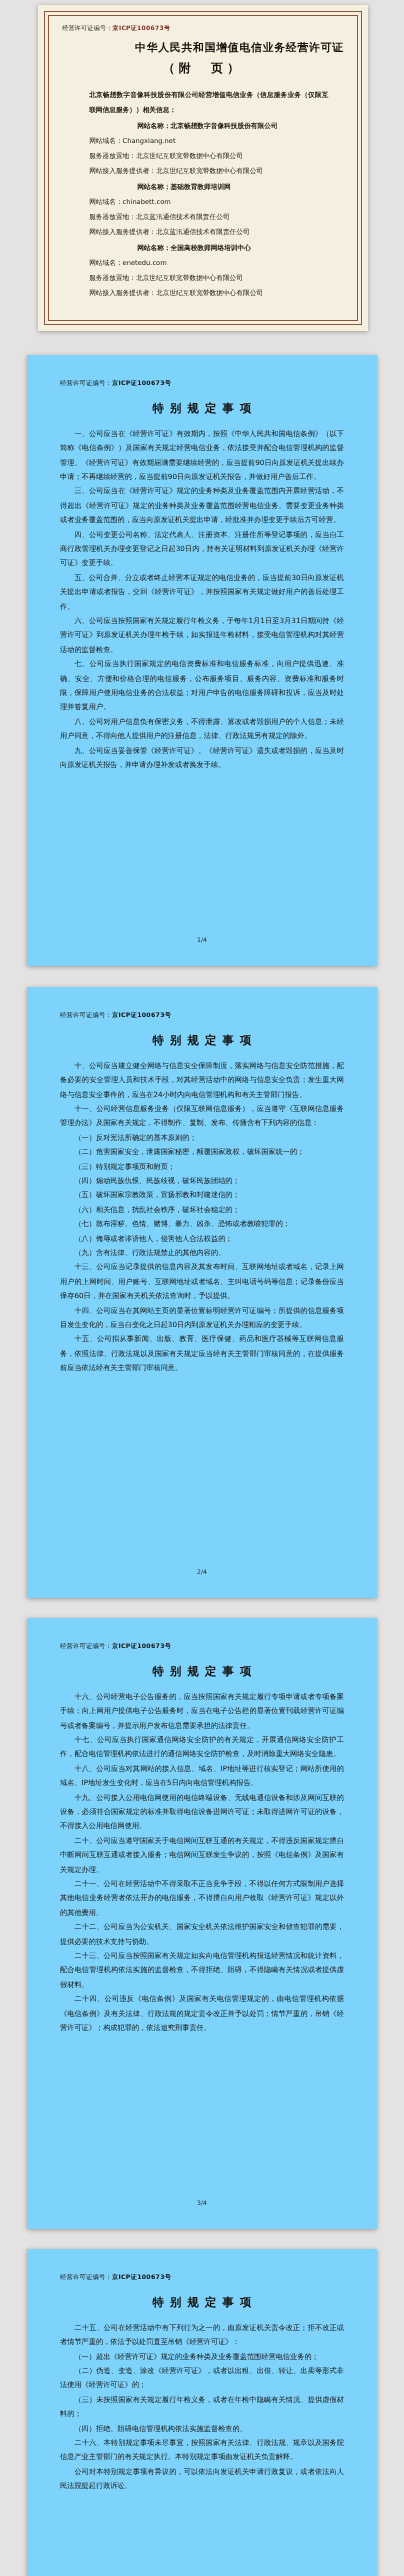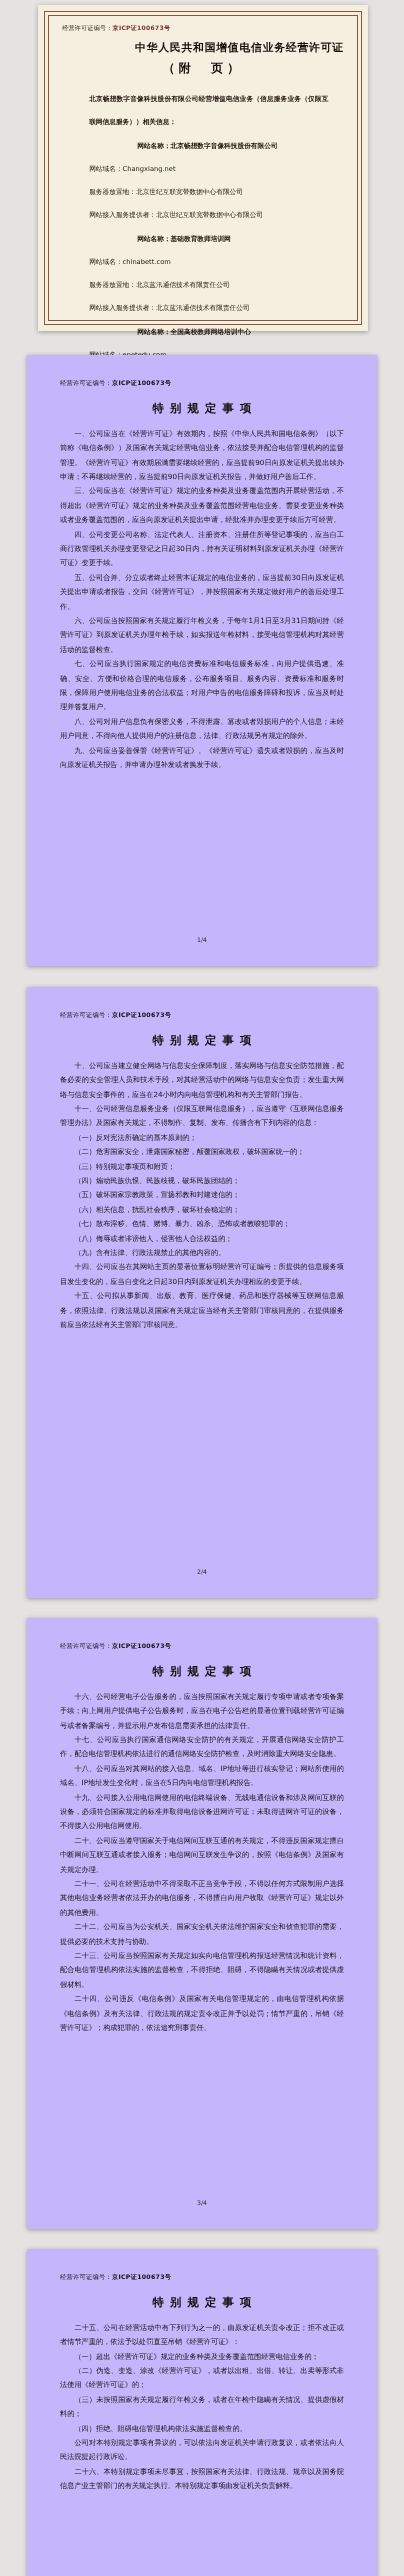--- a/index.html
+++ b/index.html
@@ -1,30 +1,30 @@
 <!DOCTYPE html>
 <html style="--frame: #8a553f; --paper_tint: #f5efdf; --number: #7d2f23;font-size:8.2px"><head>
 <meta charset="utf-8">
 <style>
   * { margin:0; padding:0; box-sizing:border-box; }
   html,body { width:405px; background:#e4e3e1; font-family:"DejaVu Sans", sans-serif; }
   .canvas { position:relative; width:405px; height:2873px; background:#e4e3e1; overflow:hidden; }
-  .page { position:absolute; background:#c4b5fd; box-shadow:0 1px 4.6px rgba(0,0,0,.32); }
+  .page { position:absolute; background:#7dd3fc; box-shadow:0 1px 4.6px rgba(0,0,0,.32); }
 
   
   .page-attachment { left:38px; top:5.2px; width:330px; height:326px; background:var(--paper_tint,#f5efdf); }
   .frame-outer { position:absolute; inset:6.2px; border:1.5px solid var(--frame,#8a553f); }
   .frame-inner { position:absolute; inset:2.6px; border:0.5px solid var(--frame,#8a553f); padding:8.2px 13.4px 0 13.4px; }
   .lic-header { font-size:6px; color:#2e2019; letter-spacing:0.3px; }
   .lic-header .num { font-weight:bold; color:var(--number,#7d2f23); }
   .attach-title { text-align:right; font-size:10.8px; font-weight:bold; color:#17100a;
                   font-family:"Liberation Serif","DejaVu Serif",serif; letter-spacing:0.8px; margin-top:8.2px; }
   .attach-subtitle { text-align:center; font-size:12px; font-weight:bold; color:#17100a;
                      letter-spacing:4.1px; margin-top:4.6px; font-family:Liberation Mono, monospace; }
-  .attach-body { margin:11.3px 15.5px 0 27px; font-size:6.7px; line-height:23px; color:#20150c; }
+  .attach-body { margin:11.3px 15.5px 0 27px; font-size:6.7px; line-height:15px; color:#20150c; }
   .attach-intro { font-weight:bold; text-align:justify; margin-bottom:1px; }
   .attach-line { white-space:normal; }
   .attach-line.bold { font-weight:bold; margin-top:1px;margin-left:48px; }
   .attach-line .lbl { }
   .attach-line .val { }
 
   
   .page-reg { left:27px; width:350px; height:611px; padding:24px 33px 0 33px; }
   #reg1 { top:355px; } #reg2 { top:987px; } #reg3 { top:1618px; } #reg4 { top:2249px; }
   .reg-header { font-size:6.2px; color:#15100c; letter-spacing:0.3px; }
@@ -95,20 +95,21 @@
         <p class="para">十一、公司经营信息服务业务（仅限互联网信息服务），应当遵守《互联网信息服务管理办法》及国家有关规定，不得制作、复制、发布、传播含有下列内容的信息：</p>
         <p class="sub">（一）反对宪法所确定的基本原则的；</p>
         <p class="sub">（二）危害国家安全，泄露国家秘密，颠覆国家政权，破坏国家统一的；</p>
         <p class="sub">（三）特别规定事项页和附页；</p>
         <p class="sub">（四）煽动民族仇恨、民族歧视，破坏民族团结的；</p>
         <p class="sub">（五）破坏国家宗教政策，宣扬邪教和封建迷信的；</p>
         <p class="sub">（六）相关信息，扰乱社会秩序，破坏社会稳定的；</p>
         <p class="sub">（七）散布淫秽、色情、赌博、暴力、凶杀、恐怖或者教唆犯罪的；</p>
         <p class="sub">（八）侮辱或者诽谤他人，侵害他人合法权益的；</p>
         <p class="sub">（九）含有法律、行政法规禁止的其他内容的。</p>
+        <p class="para">十三、公司应当记录提供的信息内容及其发布时间、互联网地址或者域名，记录上网用户的上网时间、用户账号、互联网地址或者域名、主叫电话号码等信息；记录备份应当保存60日，并在国家有关机关依法查询时，予以提供。</p>
         <p class="para">十四、公司应当在其网站主页的显著位置标明经营许可证编号；所提供的信息服务项目发生变化的，应当自变化之日起30日内到原发证机关办理相应的变更手续。</p>
         <p class="para">十五、公司拟从事新闻、出版、教育、医疗保健、药品和医疗器械等互联网信息服务，依照法律、行政法规以及国家有关规定应当经有关主管部门审核同意的，在提供服务前应当依法经有关主管部门审核同意。</p>
       </div>
     <div class="reg-footer">2/4</div>
   </section>
 
   <section class="page page-reg" id="reg3">
     <div class="reg-header">
       <span>经营许可证编号：</span><span class="num">京ICP证100673号</span>
     </div>
@@ -131,20 +132,20 @@
     <div class="reg-header">
       <span>经营许可证编号：</span><span class="num">京ICP证100673号</span>
     </div>
     <h2 class="reg-title">特别规定事项</h2>
     <div class="reg-body">
         <p class="para">二十五、公司在经营活动中有下列行为之一的，由原发证机关责令改正；拒不改正或者情节严重的，依法予以处罚直至吊销《经营许可证》：</p>
         <p class="sub">（一）超出《经营许可证》规定的业务种类及业务覆盖范围经营电信业务的；</p>
         <p class="sub">（二）伪造、变造、涂改《经营许可证》，或者以出租、出借、转让、出卖等形式非法使用《经营许可证》的；</p>
         <p class="sub">（三）未按照国家有关规定履行年检义务，或者在年检中隐瞒有关情况、提供虚假材料的；</p>
         <p class="sub">（四）拒绝、阻碍电信管理机构依法实施监督检查的。</p>
+        <p class="para">二十六、本特别规定事项未尽事宜，按照国家有关法律、行政法规、规章以及国务院信息产业主管部门的有关规定执行。本特别规定事项由发证机关负责解释。</p>
         <p class="para">公司对本特别规定事项有异议的，可以依法向发证机关申请行政复议，或者依法向人民法院提起行政诉讼。</p>
-        <p class="para">二十六、本特别规定事项未尽事宜，按照国家有关法律、行政法规、规章以及国务院信息产业主管部门的有关规定执行。本特别规定事项由发证机关负责解释。</p>
       </div>
 
   </section>
 
 </div>
 
 
 </body></html>

